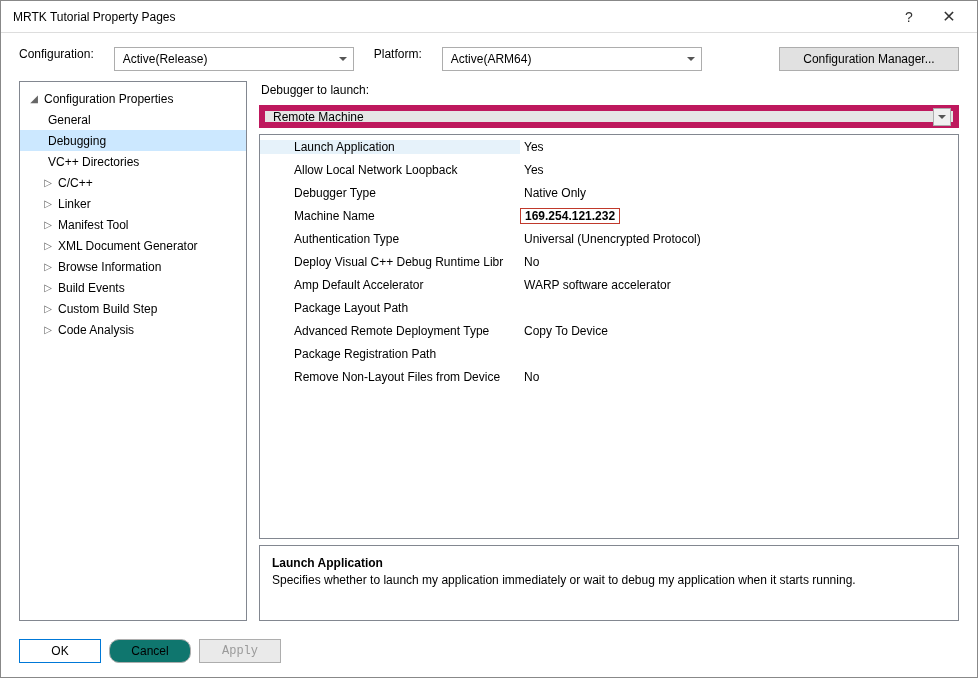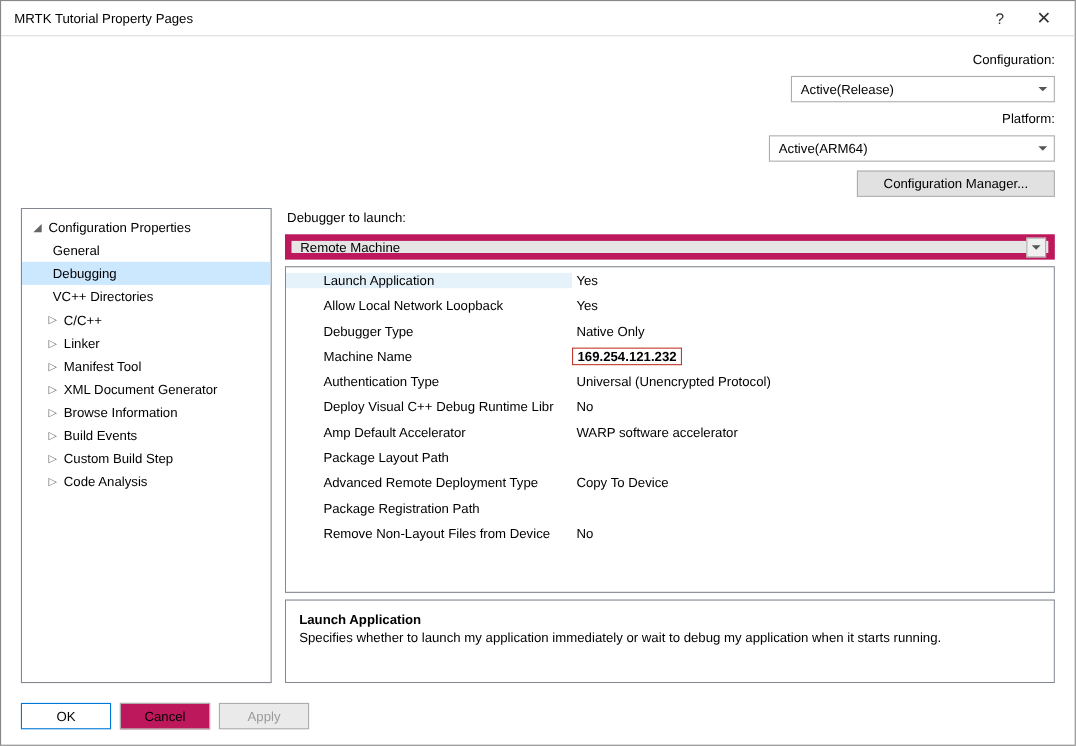--- a/index.html
+++ b/index.html
@@ -28,24 +28,23 @@
       display: flex;
       align-items: center;
       justify-content: center;
       font-size: 14px;
       color: #333;
       cursor: default;
     }
     .titlebar-btn.close { font-size: 16px; }
     .topbar {
       display: flex;
-      align-items: flex-end;
-      gap: 8px;
+      align-items: flex-start;
+      gap: 20px;
       padding: 14px 18px 10px 18px;
-      flex-direction: column;
     }
     .topbar label { font-size: 12px; }
     .combo {
       display: flex;
       align-items: center;
       justify-content: space-between;
       height: 24px;
       border: 1px solid #adadad;
       background: #fff;
       padding: 0 6px 0 8px;
@@ -170,22 +169,22 @@
     .desc-title { font-weight: 700; margin-bottom: 2px; }
     .desc-text { font-size: 12px; line-height: 1.35; }
     .footer {
       display: flex;
       justify-content: flex-start;
       gap: 8px;
       padding: 8px 28px 14px 18px;
     }
     .footer .btn { width: 82px; height: 24px; }
     .btn-ok { border: 1px solid #0078d7; background: #fff; }
-    .btn-cancel { background: #be185d; }
-    .btn-apply { color: #9a9a9a; background: #eaeaea; }
+    .btn-cancel { background: #0f766e; border-radius: 10px; }
+    .btn-apply { color: #9a9a9a; background: #eaeaea; font-family: Liberation Mono, monospace; }
   </style>
 </head>
 <body>
 
 <div class="titlebar">
   <span class="titlebar-title">MRTK Tutorial Property Pages</span>
   <div class="titlebar-btn">
       <span>?</span>
     </div>
   <div class="titlebar-btn close">

